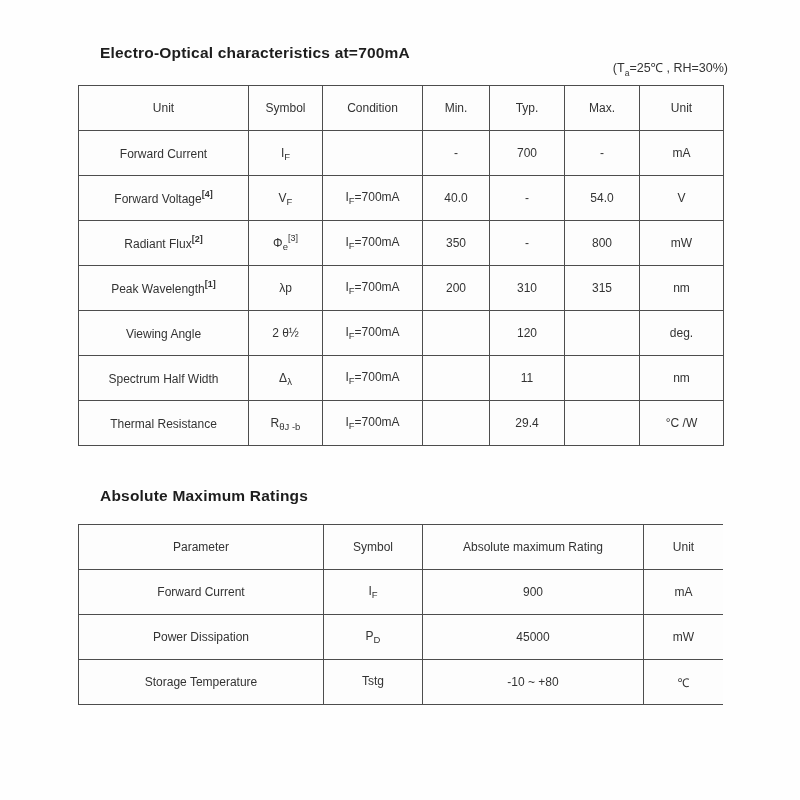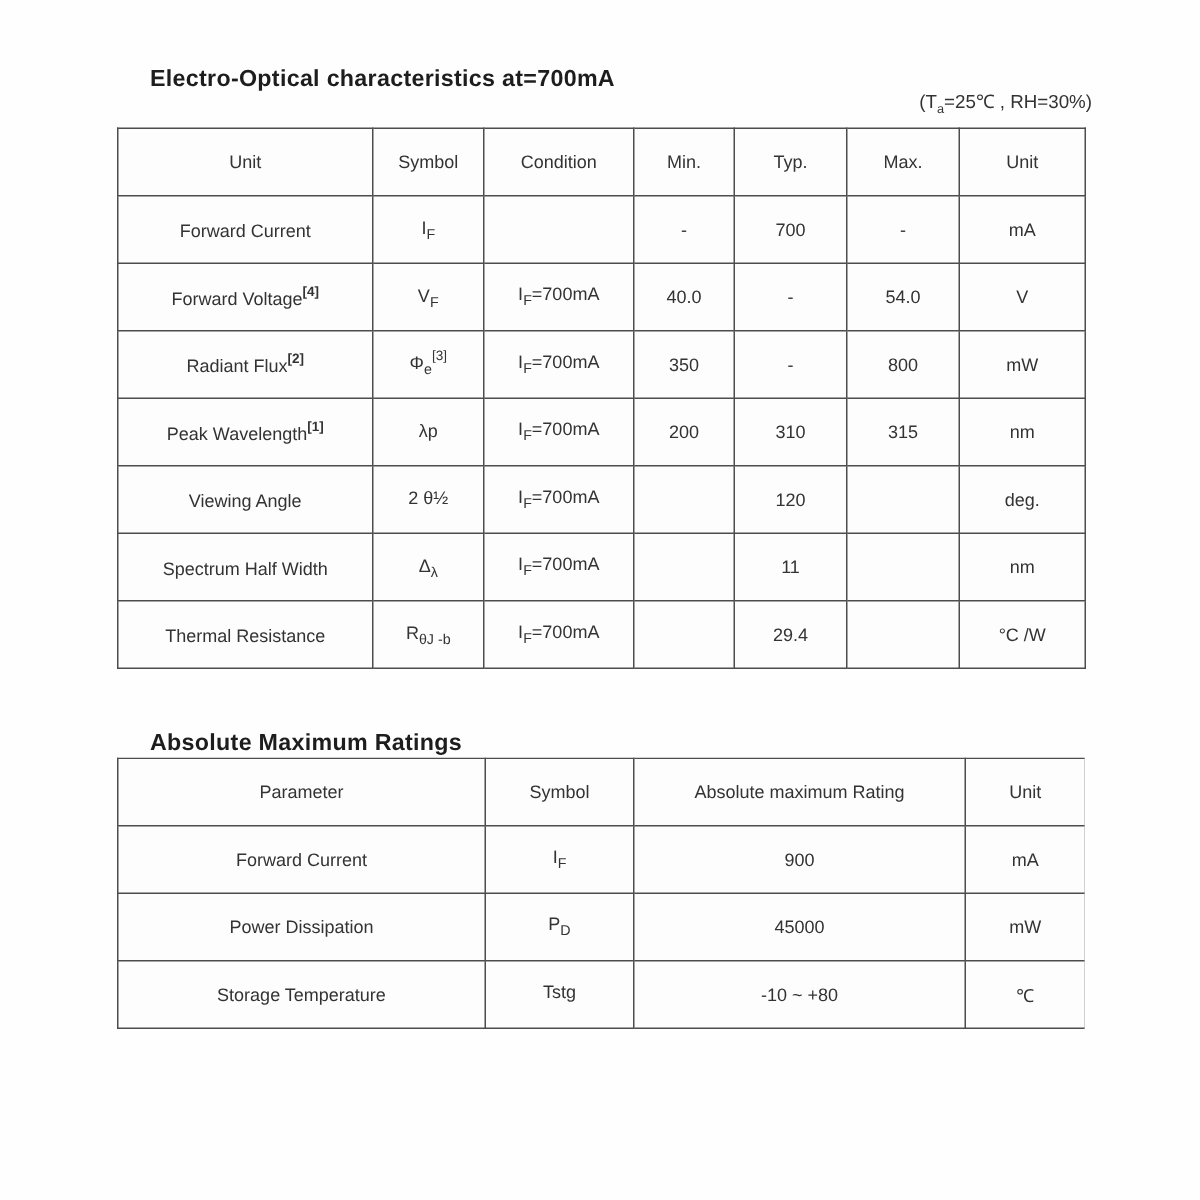--- a/index.html
+++ b/index.html
@@ -32,21 +32,21 @@
     font-size: 12.5px;
     color: #333;
   }
   .note sub { font-size: 8.5px; }
   .tbl-wrap {
     position: absolute;
     left: 78px;
     width: 645px;
   }
   #tbl1-wrap { top: 85px; }
-  #tbl2-wrap { top: 505px; height: 218px; overflow: hidden; }
+  #tbl2-wrap { top: 524px; height: 218px; overflow: hidden; }
   table {
     border-collapse: collapse;
     table-layout: fixed;
     width: 645px;
     background: #fdfdfd;
   }
   th, td {
     border: 1px solid #4d4d4d;
     height: 44px;
     padding: 0 2px;

